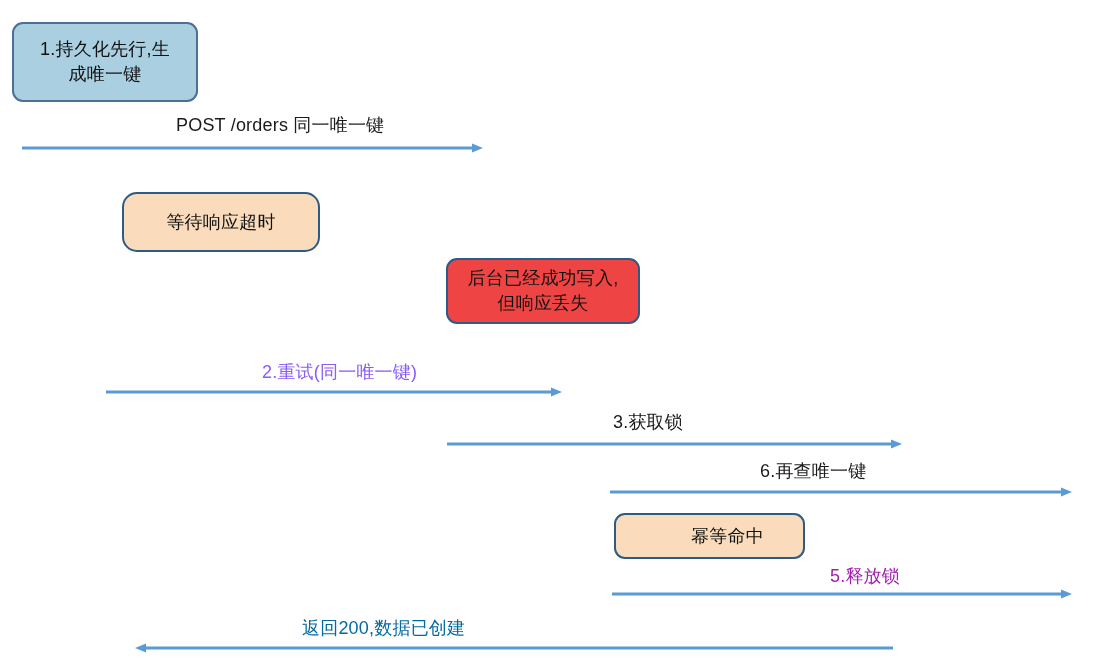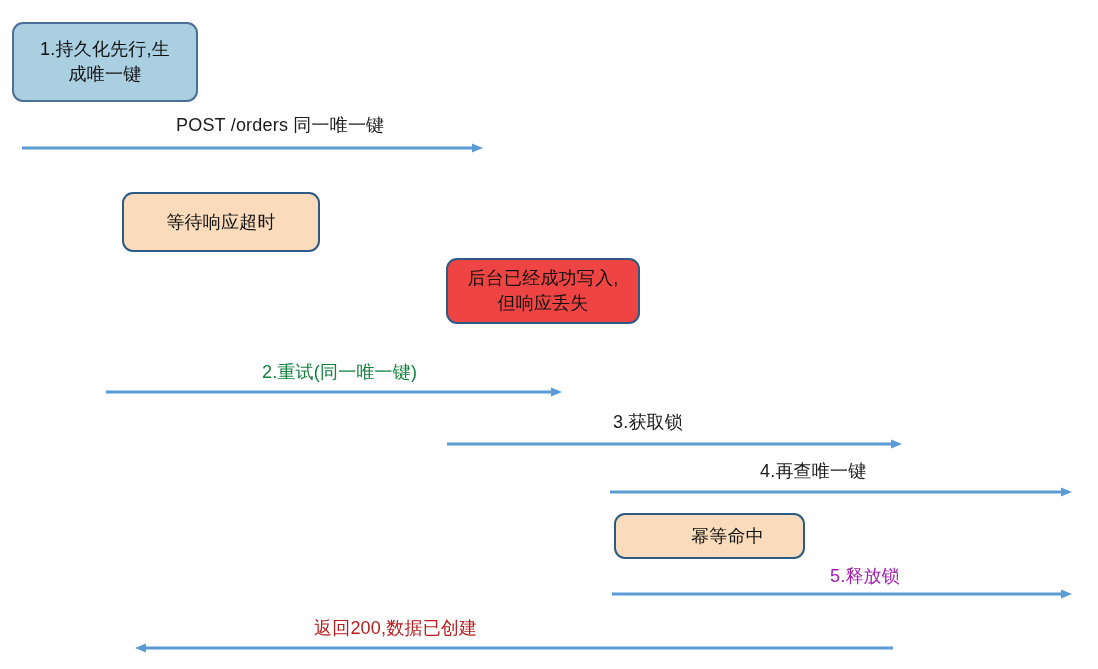--- a/index.html
+++ b/index.html
@@ -75,48 +75,48 @@
         <polygon points="461,7 450,2.4000000000000004 450,11.6" fill="#5b9bd5"></polygon>
       </svg>
     </div>
     <div class="caption" style="left: 176px; top: 114px; color: rgb(26, 26, 26);">POST /orders 同一唯一键</div>
     <div class="arrow" style="left: 106px; top: 385px; width: 456px;">
       <svg viewBox="0 0 456 14" preserveAspectRatio="none">
         <line x1="0" y1="7" x2="447" y2="7" stroke="#5b9bd5" stroke-width="3" stroke-linecap="butt"></line>
         <polygon points="456,7 445,2.4000000000000004 445,11.6" fill="#5b9bd5"></polygon>
       </svg>
     </div>
-    <div class="caption" style="left: 262px; top: 361px; color: #15803d;">2.重试(同一唯一键)</div>
+    <div class="caption" style="left: 262px; top: 361px; color: #8b5cf6;">2.重试(同一唯一键)</div>
     <div class="arrow" style="left: 447px; top: 437px; width: 455px;">
       <svg viewBox="0 0 455 14" preserveAspectRatio="none">
         <line x1="0" y1="7" x2="446" y2="7" stroke="#5b9bd5" stroke-width="3" stroke-linecap="butt"></line>
         <polygon points="455,7 444,2.4000000000000004 444,11.6" fill="#5b9bd5"></polygon>
       </svg>
     </div>
     <div class="caption" style="left: 613px; top: 411px; color: rgb(26, 26, 26); text-align: center;">3.获取锁</div>
     <div class="arrow" style="left: 610px; top: 485px; width: 462px;">
       <svg viewBox="0 0 462 14" preserveAspectRatio="none">
         <line x1="0" y1="7" x2="453" y2="7" stroke="#5b9bd5" stroke-width="3" stroke-linecap="butt"></line>
         <polygon points="462,7 451,2.4000000000000004 451,11.6" fill="#5b9bd5"></polygon>
       </svg>
     </div>
-    <div class="caption" style="left: 760px; top: 460px; color: rgb(26, 26, 26);">4.再查唯一键</div>
+    <div class="caption" style="left: 760px; top: 460px; color: rgb(26, 26, 26);">6.再查唯一键</div>
     <div class="arrow" style="left: 612px; top: 587px; width: 460px;">
       <svg viewBox="0 0 460 14" preserveAspectRatio="none">
         <line x1="0" y1="7" x2="451" y2="7" stroke="#5b9bd5" stroke-width="3" stroke-linecap="butt"></line>
         <polygon points="460,7 449,2.4000000000000004 449,11.6" fill="#5b9bd5"></polygon>
       </svg>
     </div>
     <div class="caption" style="left: 830px; top: 565px; color: #a21caf;">5.释放锁</div>
     <div class="arrow" style="left: 135px; top: 641px; width: 758px;">
       <svg viewBox="0 0 758 14" preserveAspectRatio="none">
         <line x1="9" y1="7" x2="758" y2="7" stroke="#5b9bd5" stroke-width="3" stroke-linecap="butt"></line>
         <polygon points="0,7 11,2.4000000000000004 11,11.6" fill="#5b9bd5"></polygon>
       </svg>
     </div>
-    <div class="caption" style="left: 302px; top: 617px; color: #b91c1c; margin-left: 12px;">返回200,数据已创建</div>
+    <div class="caption" style="left: 302px; top: 617px; color: #0369a1;">返回200,数据已创建</div>
     <div class="note blue" style="left: 12px; top: 22px; width: 186px; height: 80px; background: rgb(169, 207, 225); border-color: rgb(75, 111, 149);">1.持久化先行,生
 成唯一键</div>
-    <div class="note orange" style="left: 122px; top: 192px; width: 198px; height: 60px; background: rgb(250, 220, 188); border-color: rgb(46, 90, 134);">等待响应超时</div>
+    <div class="note orange" style="left: 122px; top: 192px; width: 198px; height: 60px; background: rgb(250, 220, 188); border-color: rgb(46, 90, 134); border-radius: 15px;">等待响应超时</div>
     <div class="note orange" style="left: 446px; top: 258px; width: 194px; height: 66px; background: #ef4444; border-color: rgb(46, 90, 134);">后台已经成功写入,
 但响应丢失</div>
     <div class="note orange" style="left: 614px; top: 513px; width: 191px; height: 46px; background: rgb(250, 220, 188); border-color: rgb(46, 90, 134); padding-left: 44px;">幂等命中</div>
   </div>
 
 </body></html>

